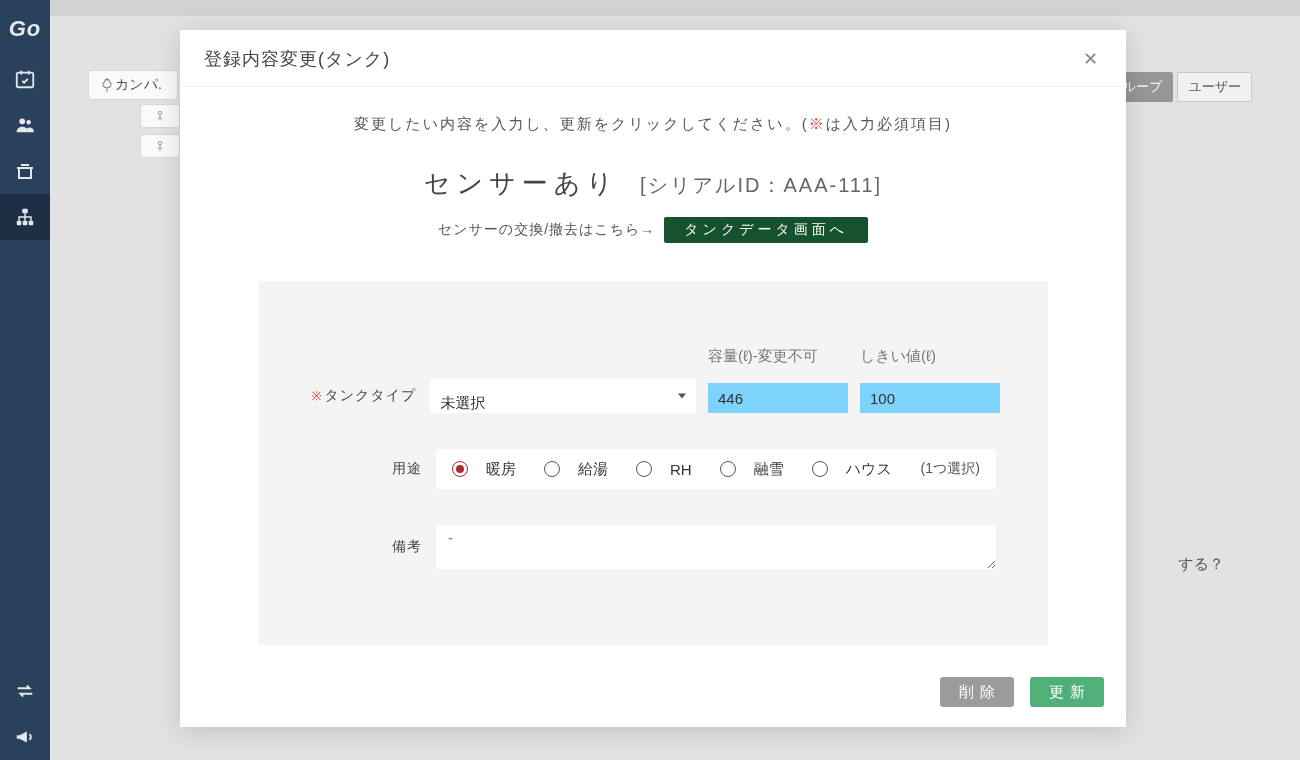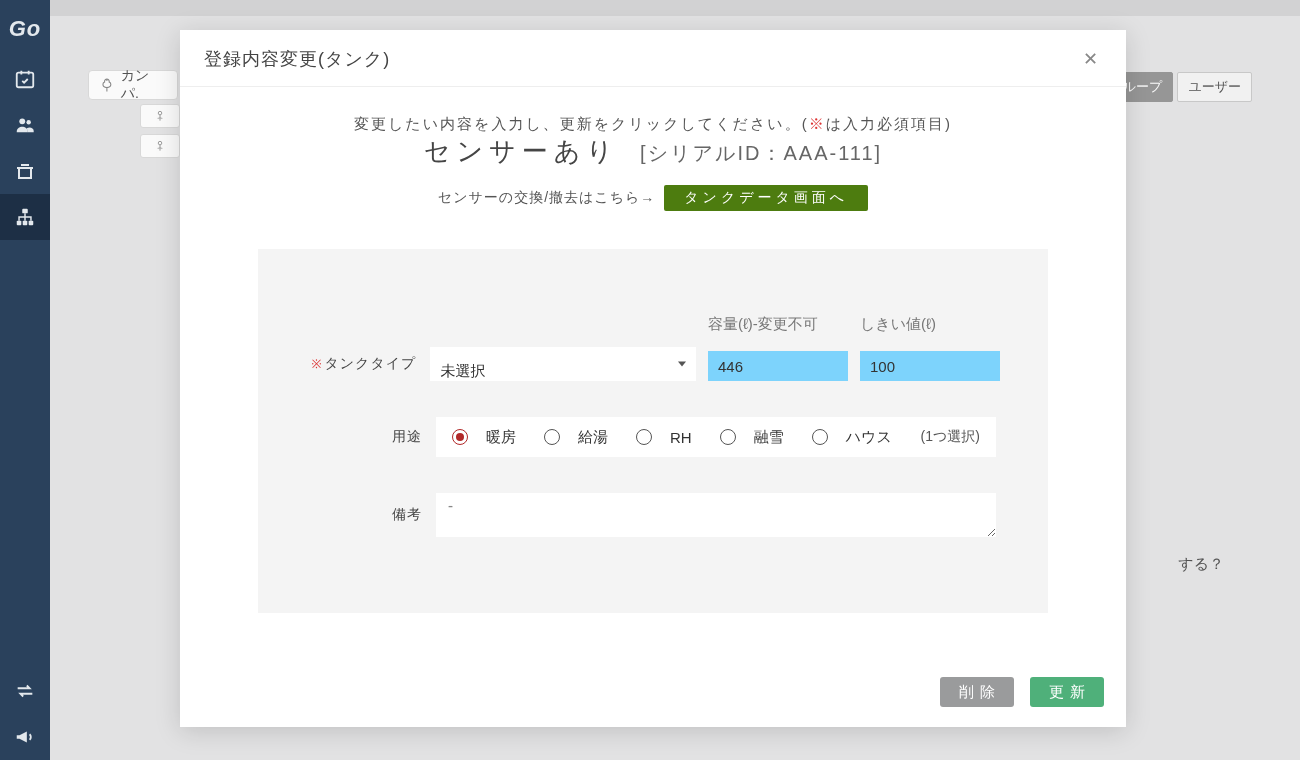--- a/index.html
+++ b/index.html
@@ -27,21 +27,21 @@
   .sidebar .nav-icon.active { background:#1e3047; }
   .sidebar .spacer { flex:1; }
 
   
   .bg-top {
     position:absolute; left:50px; right:0; top:0; height:16px; background:#d7d7d8;
   }
   .bg-crumb {
     position:absolute; left:88px; top:70px; width:90px; height:30px;
     background:#fff; border:1px solid #ddd; border-radius:4px;
-    display:flex; align-items:center; padding:0 10px; gap:6px; font-size:14px; color:#555;
+    display:flex; align-items:center; padding:0 10px; font-size:14px; color:#555;
   }
   .bg-chip {
     position:absolute; height:24px; background:#fff; border:1px solid #ddd; border-radius:3px;
     display:flex; align-items:center; justify-content:center; padding:0 8px; font-size:12px; color:#666;
   }
   .bg-chip.a { left:140px; top:104px; width:40px; }
   .bg-chip.b { left:140px; top:134px; width:40px; }
   .bg-tabs {
     position:absolute; right:48px; top:72px; display:flex; gap:4px;
     font-size:13px;
@@ -66,28 +66,28 @@
   .modal-header {
     display:flex; align-items:center; justify-content:space-between;
     padding:14px 24px 12px; border-bottom:1px solid #eee;
   }
   .modal-title { font-size:18px; color:#444; letter-spacing:1px; }
   .close-x { font-size:18px; color:#888; cursor:pointer; padding:4px; }
   .modal-body { padding:28px 60px 20px; flex:1; overflow:auto; }
   .instr { text-align:center; font-size:15px; color:#555; letter-spacing:2px; }
   .instr .req-mark { color:#d33; }
   .sensor-line {
-    text-align:center; font-size:26px; color:#454545; letter-spacing:6px;
+    text-align:center; margin-top:32px; font-size:26px; color:#454545; letter-spacing:6px;
   }
   .sensor-line .serial { font-size:20px; color:#666; letter-spacing:2px; margin-left:8px; }
   .exchange-line {
     text-align:center; margin-top:16px; font-size:14px; color:#555; letter-spacing:1px;
   }
   .link-btn {
-    display:inline-block; background:#4d7c0f; color:#fff; padding:4px 20px;
+    display:inline-block; background:#14532d; color:#fff; padding:4px 20px;
     border-radius:2px; letter-spacing:4px; font-size:14px; margin-left:4px; cursor:pointer;
   }
   .form-panel {
     background:#f4f4f4; margin:38px auto 0; width:790px; padding:66px 48px 76px;
   }
   .form-row { display:flex; align-items:center; margin-bottom:36px; }
   .form-row:last-child { margin-bottom:0; }
   .form-label {
     width:130px; text-align:right; font-size:14px; color:#444; padding-right:14px;
     letter-spacing:1px;

